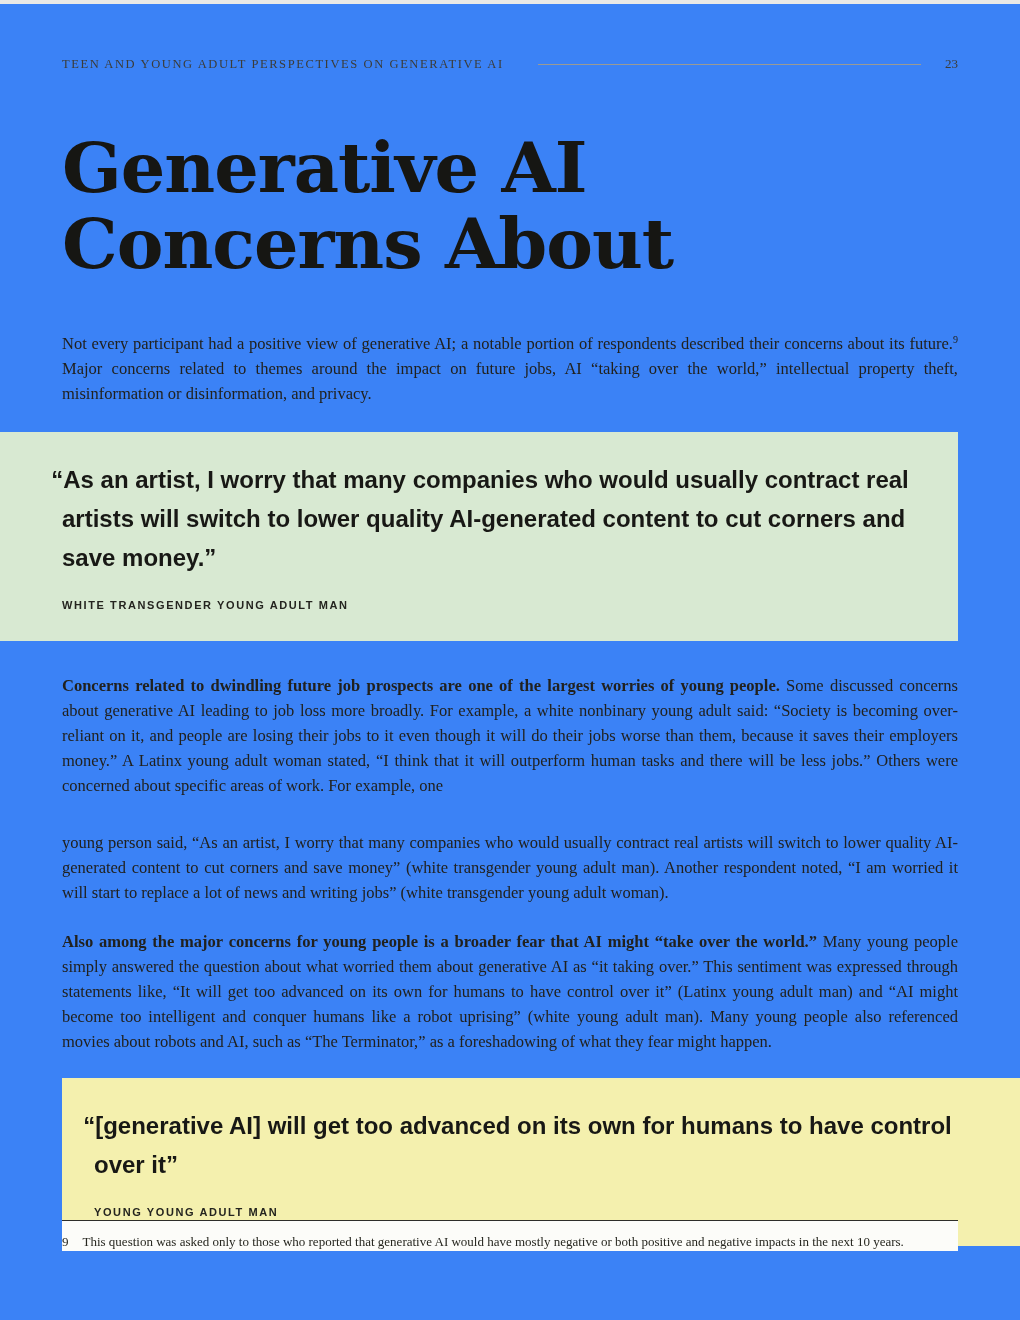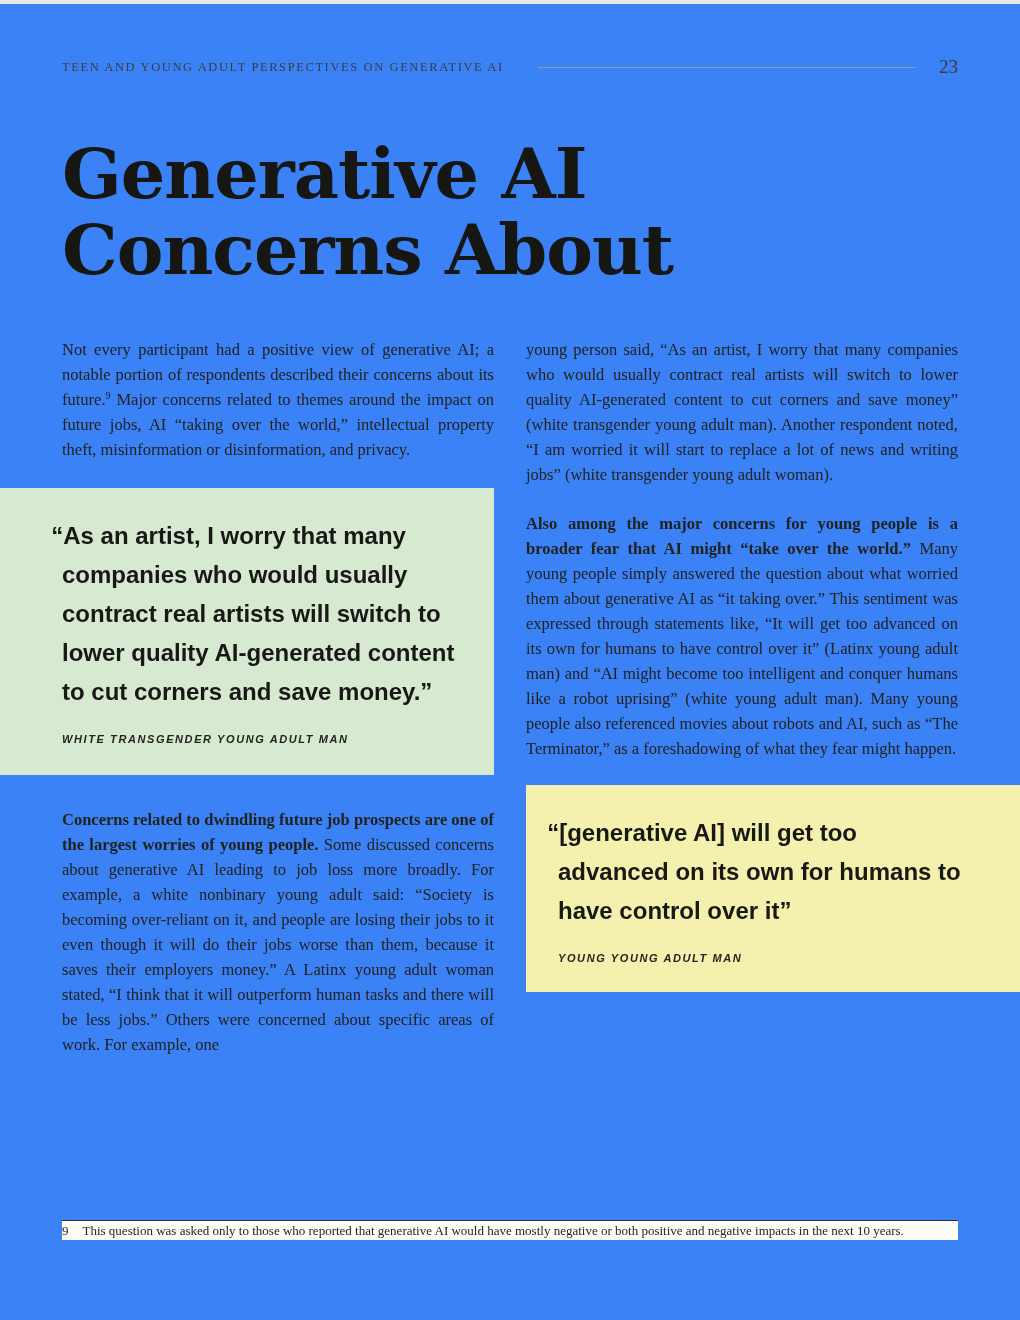--- a/index.html
+++ b/index.html
@@ -28,41 +28,42 @@
     color: #3c3c38;
     white-space: nowrap;
   }
   .header-rule {
     flex: 1;
     height: 1px;
     background: #9a9a94;
     margin: 0 24px 0 34px;
   }
   .page-number {
-    font-size: 19px;
+    font-size: 13px;
     color: #3c3c38;
   }
 
   
   .page-title {
     margin: 58px 62px 0 62px;
     font-family: "DejaVu Serif", "Liberation Serif", serif;
     font-weight: 700;
     font-size: 70px;
     line-height: 1.08;
     letter-spacing: -1px;
     color: #161613;
   }
   .title-line { display: block; }
 
   
   .columns {
     display: flex;
     gap: 32px;
     margin: 50px 62px 0 62px;
+    flex-direction: column;
   }
   .col { flex: 1; min-width: 0; }
 
   .body-para {
     font-size: 16.5px;
     line-height: 25px;
     text-align: justify;
     hyphens: auto;
     color: #21211e;
   }
@@ -97,31 +98,31 @@
     color: #181815;
     text-indent: -0.45em;
   }
   .quote-attribution {
     margin-top: 22px;
     font-family: "Liberation Sans", sans-serif;
     font-weight: 700;
     font-size: 11px;
     letter-spacing: 1.6px;
     color: #24241f;
-    font-style: italic;
   }
   .pull-quote + .body-para { margin-top: 32px; }
 
   
   .footnote {
     position: absolute;
     left: 62px;
     right: 62px;
     top: 1216px;
     border-top: 1px solid #2e2e2a;
+    padding-top: 11px;
     font-size: 13px;
     line-height: 19px;
     color: #26261f;
     background: #fcfcf9;
   }
   .fn-num { margin-right: 14px; }
 </style>
 </head>
 <body>
 

